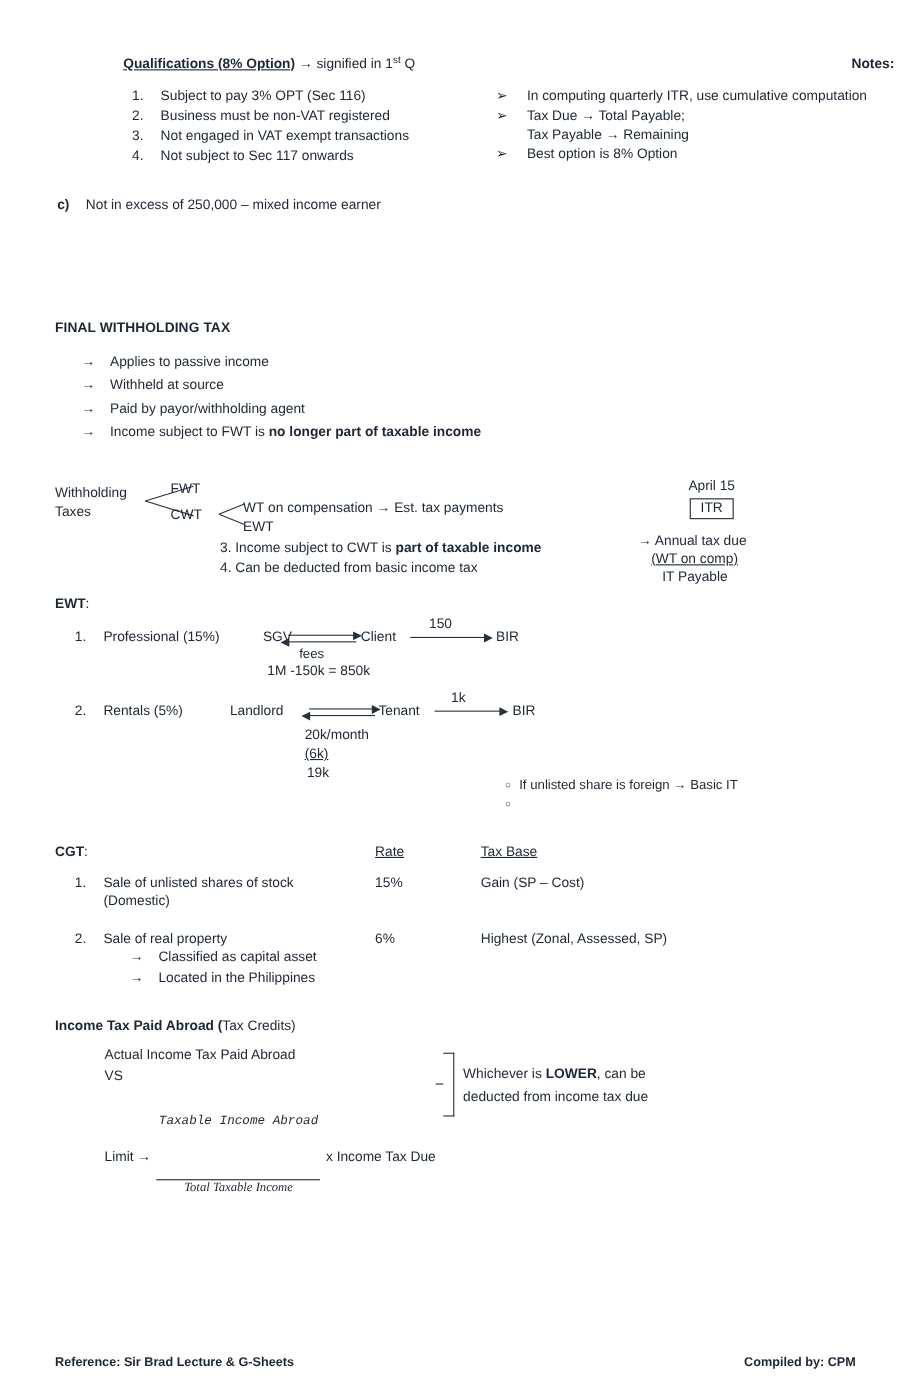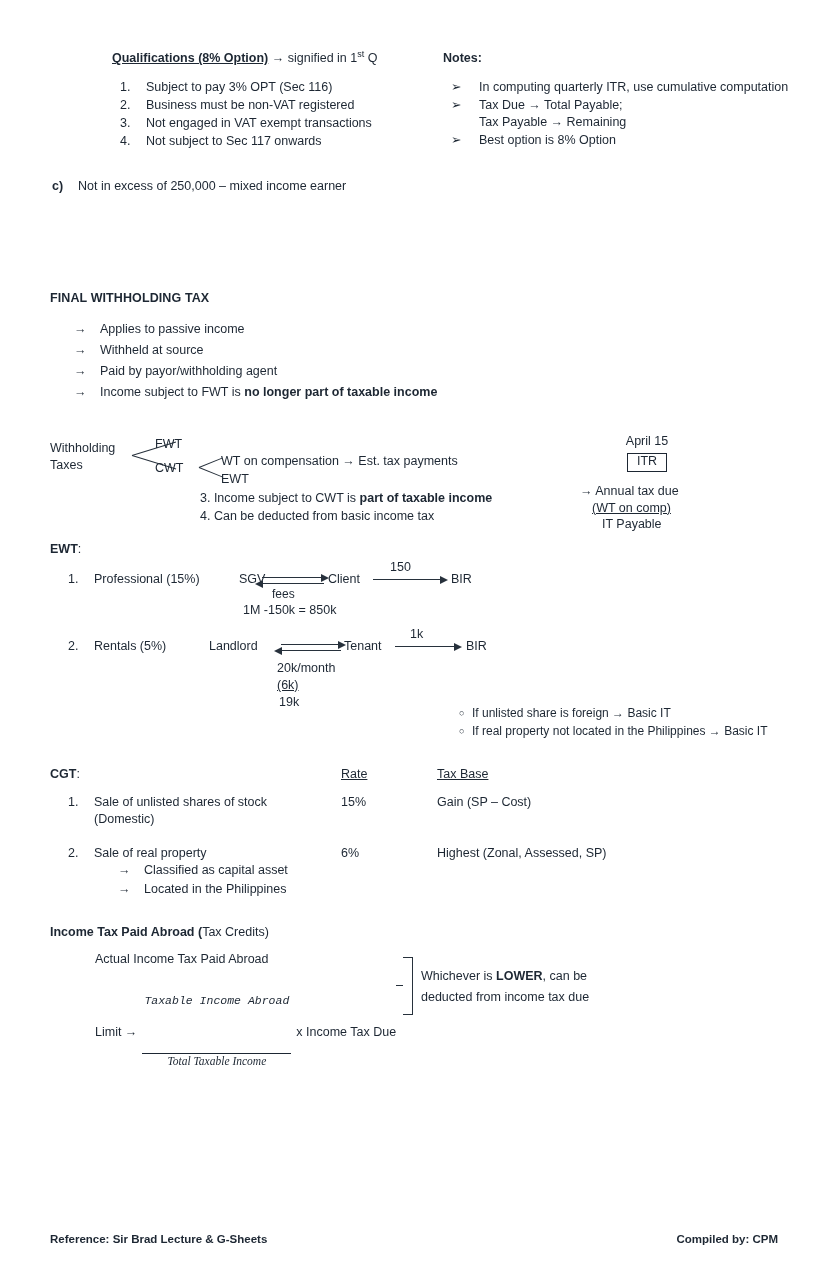--- a/index.html
+++ b/index.html
@@ -12,21 +12,21 @@
     width: 828px;
     height: 1266px;
     background: #ffffff;
     color: #1d2733;
     font-family: "Liberation Sans", sans-serif;
     font-size: 12.5px;
     line-height: 1.35;
     overflow: hidden;
   }
   .abs { position: absolute; }
-  .b { font-weight: bold; }
+  .b { font-weight: bold; text-align: right; }
   .u { text-decoration: underline; }
   .nowrap { white-space: nowrap; }
 
   
   .row { display: flex; align-items: flex-start; }
   .marker {
     flex: 0 0 auto;
     text-align: left;
   }
   .num-marker { width: 26px; }
@@ -291,21 +291,20 @@
     <span class="abs" style="left:70px; top:56px;">19k</span>
   </div>
 
   <div class="abs" style="left:459px; top:705px; width:340px; font-size:12px;">
     <div class="row" style="margin-bottom:2px;">
       <span class="marker circ-marker" style="font-size:9px; padding-top:2px;">○</span>
       <span>If unlisted share is foreign → Basic IT</span>
     </div>
     <div class="row">
       <span class="marker circ-marker" style="font-size:9px; padding-top:2px;">○</span>
-      <span>If real property not located in the Philippines → Basic IT</span>
     </div>
   </div>
 
   <div class="abs" style="left:50px; top:766px;">
     <span class="b">CGT</span><span>:</span>
   </div>
   <div class="abs u" style="left:341px; top:766px;">Rate</div>
   <div class="abs u" style="left:437px; top:766px;">Tax Base</div>
 
   <div class="abs row" style="left:68px; top:794px; width:265px;">
@@ -335,20 +334,21 @@
       <span>Located in the Philippines</span>
     </div>
   </div>
 
   <div class="abs" style="left:50px; top:924px;">
     <span class="b">Income Tax Paid Abroad (</span><span>Tax Credits)</span>
   </div>
 
   <div class="abs" style="left:95px; top:951px; width:320px;">
     <div>Actual Income Tax Paid Abroad</div>
+    <div style="margin-top:2px;">VS</div>
 
     <div style="margin-top:27px; display:flex; align-items:center;">
       <span>Limit →</span>
       <span class="frac" style="margin:0 5px;">
         <span class="num" style="display:block;">Taxable Income Abroad</span>
         <span class="den" style="display:block;">Total Taxable Income</span>
       </span>
       <span>x Income Tax Due</span>
     </div>
   </div>

